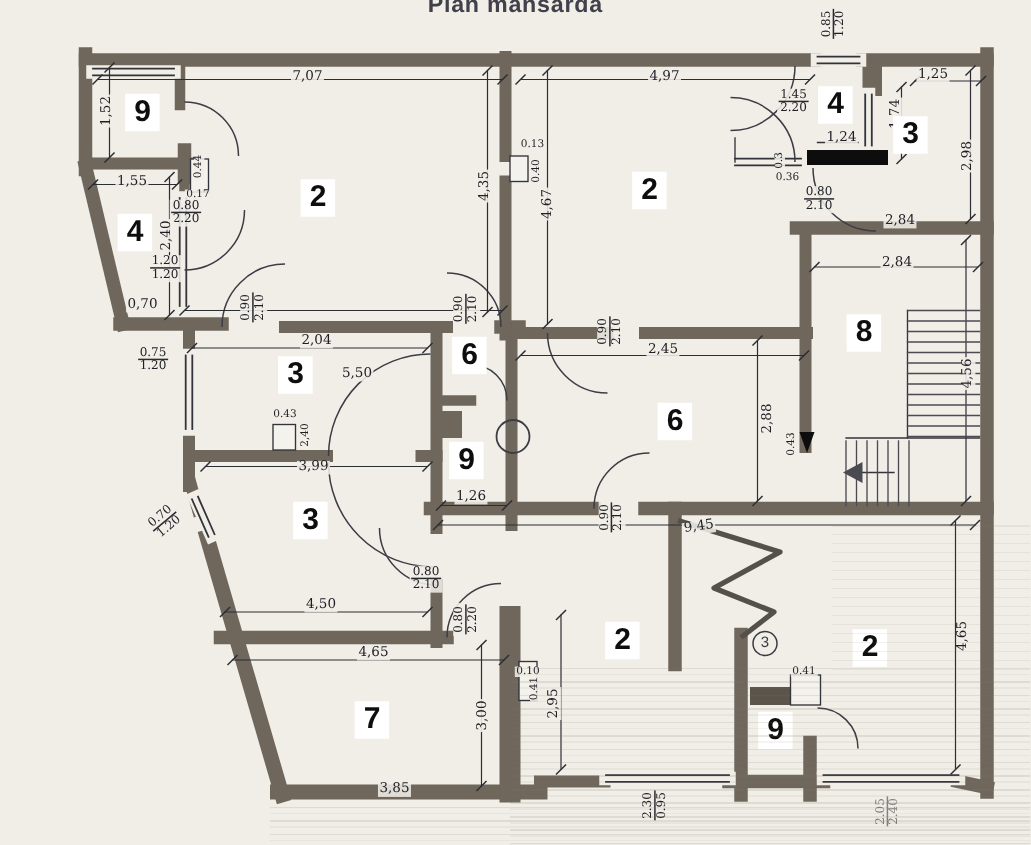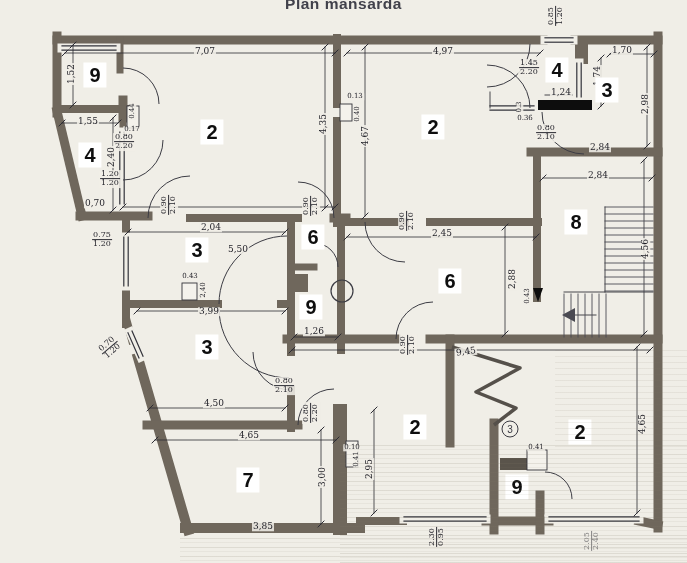--- a/index.html
+++ b/index.html
@@ -273,21 +273,21 @@
       </div>
       <div class="lbl" style="left: 324px; top: 124px; font-size: 9px; transform: translate(-50%, -50%) rotate(-90deg);">4,35</div>
       <div class="lbl" style="left: 355px; top: 97px; font-size: 7px; transform: translate(-50%, -50%) rotate(0deg);">0.13</div>
       <div class="lbl" style="left: 358px; top: 114px; font-size: 7px; transform: translate(-50%, -50%) rotate(-90deg);">0.40</div>
       <div class="lbl" style="left: 366px; top: 136px; font-size: 9px; transform: translate(-50%, -50%) rotate(-90deg);">4,67</div>
       <div class="lbl" style="left: 529px; top: 68px; font-size: 8px; transform: translate(-50%, -50%) rotate(0deg);">
         <span class="num">1.45</span>
         <span class="den">2.20</span>
       </div>
       <div class="lbl" style="left: 561px; top: 93px; font-size: 9px; transform: translate(-50%, -50%) rotate(0deg);">1,24</div>
-      <div class="lbl" style="left: 622px; top: 51px; font-size: 9px; transform: translate(-50%, -50%) rotate(0deg);">1,70</div>
+      <div class="lbl" style="left: 622px; top: 51px; font-size: 9px; transform: translate(-50%, -50%) rotate(0deg);">1,25</div>
       <div class="lbl" style="left: 598px; top: 76px; font-size: 9px; transform: translate(-50%, -50%) rotate(-90deg);">1,74</div>
       <div class="lbl" style="left: 646px; top: 104px; font-size: 9px; transform: translate(-50%, -50%) rotate(-90deg);">2,98</div>
       <div class="lbl" style="left: 546px; top: 133px; font-size: 8px; transform: translate(-50%, -50%) rotate(0deg);">
         <span class="num">0.80</span>
         <span class="den">2.10</span>
       </div>
       <div class="lbl" style="left: 600px; top: 148px; font-size: 9px; transform: translate(-50%, -50%) rotate(0deg);">2,84</div>
       <div class="lbl" style="left: 598px; top: 176px; font-size: 9px; transform: translate(-50%, -50%) rotate(0deg);">2,84</div>
       <div class="lbl" style="left: 646px; top: 249px; font-size: 9px; transform: translate(-50%, -50%) rotate(-90deg);">4,56</div>
       <div class="lbl" style="left: 238px; top: 202px; font-size: 9px; transform: translate(-50%, -50%) rotate(0deg); margin-top: 48px;">5,50</div>

